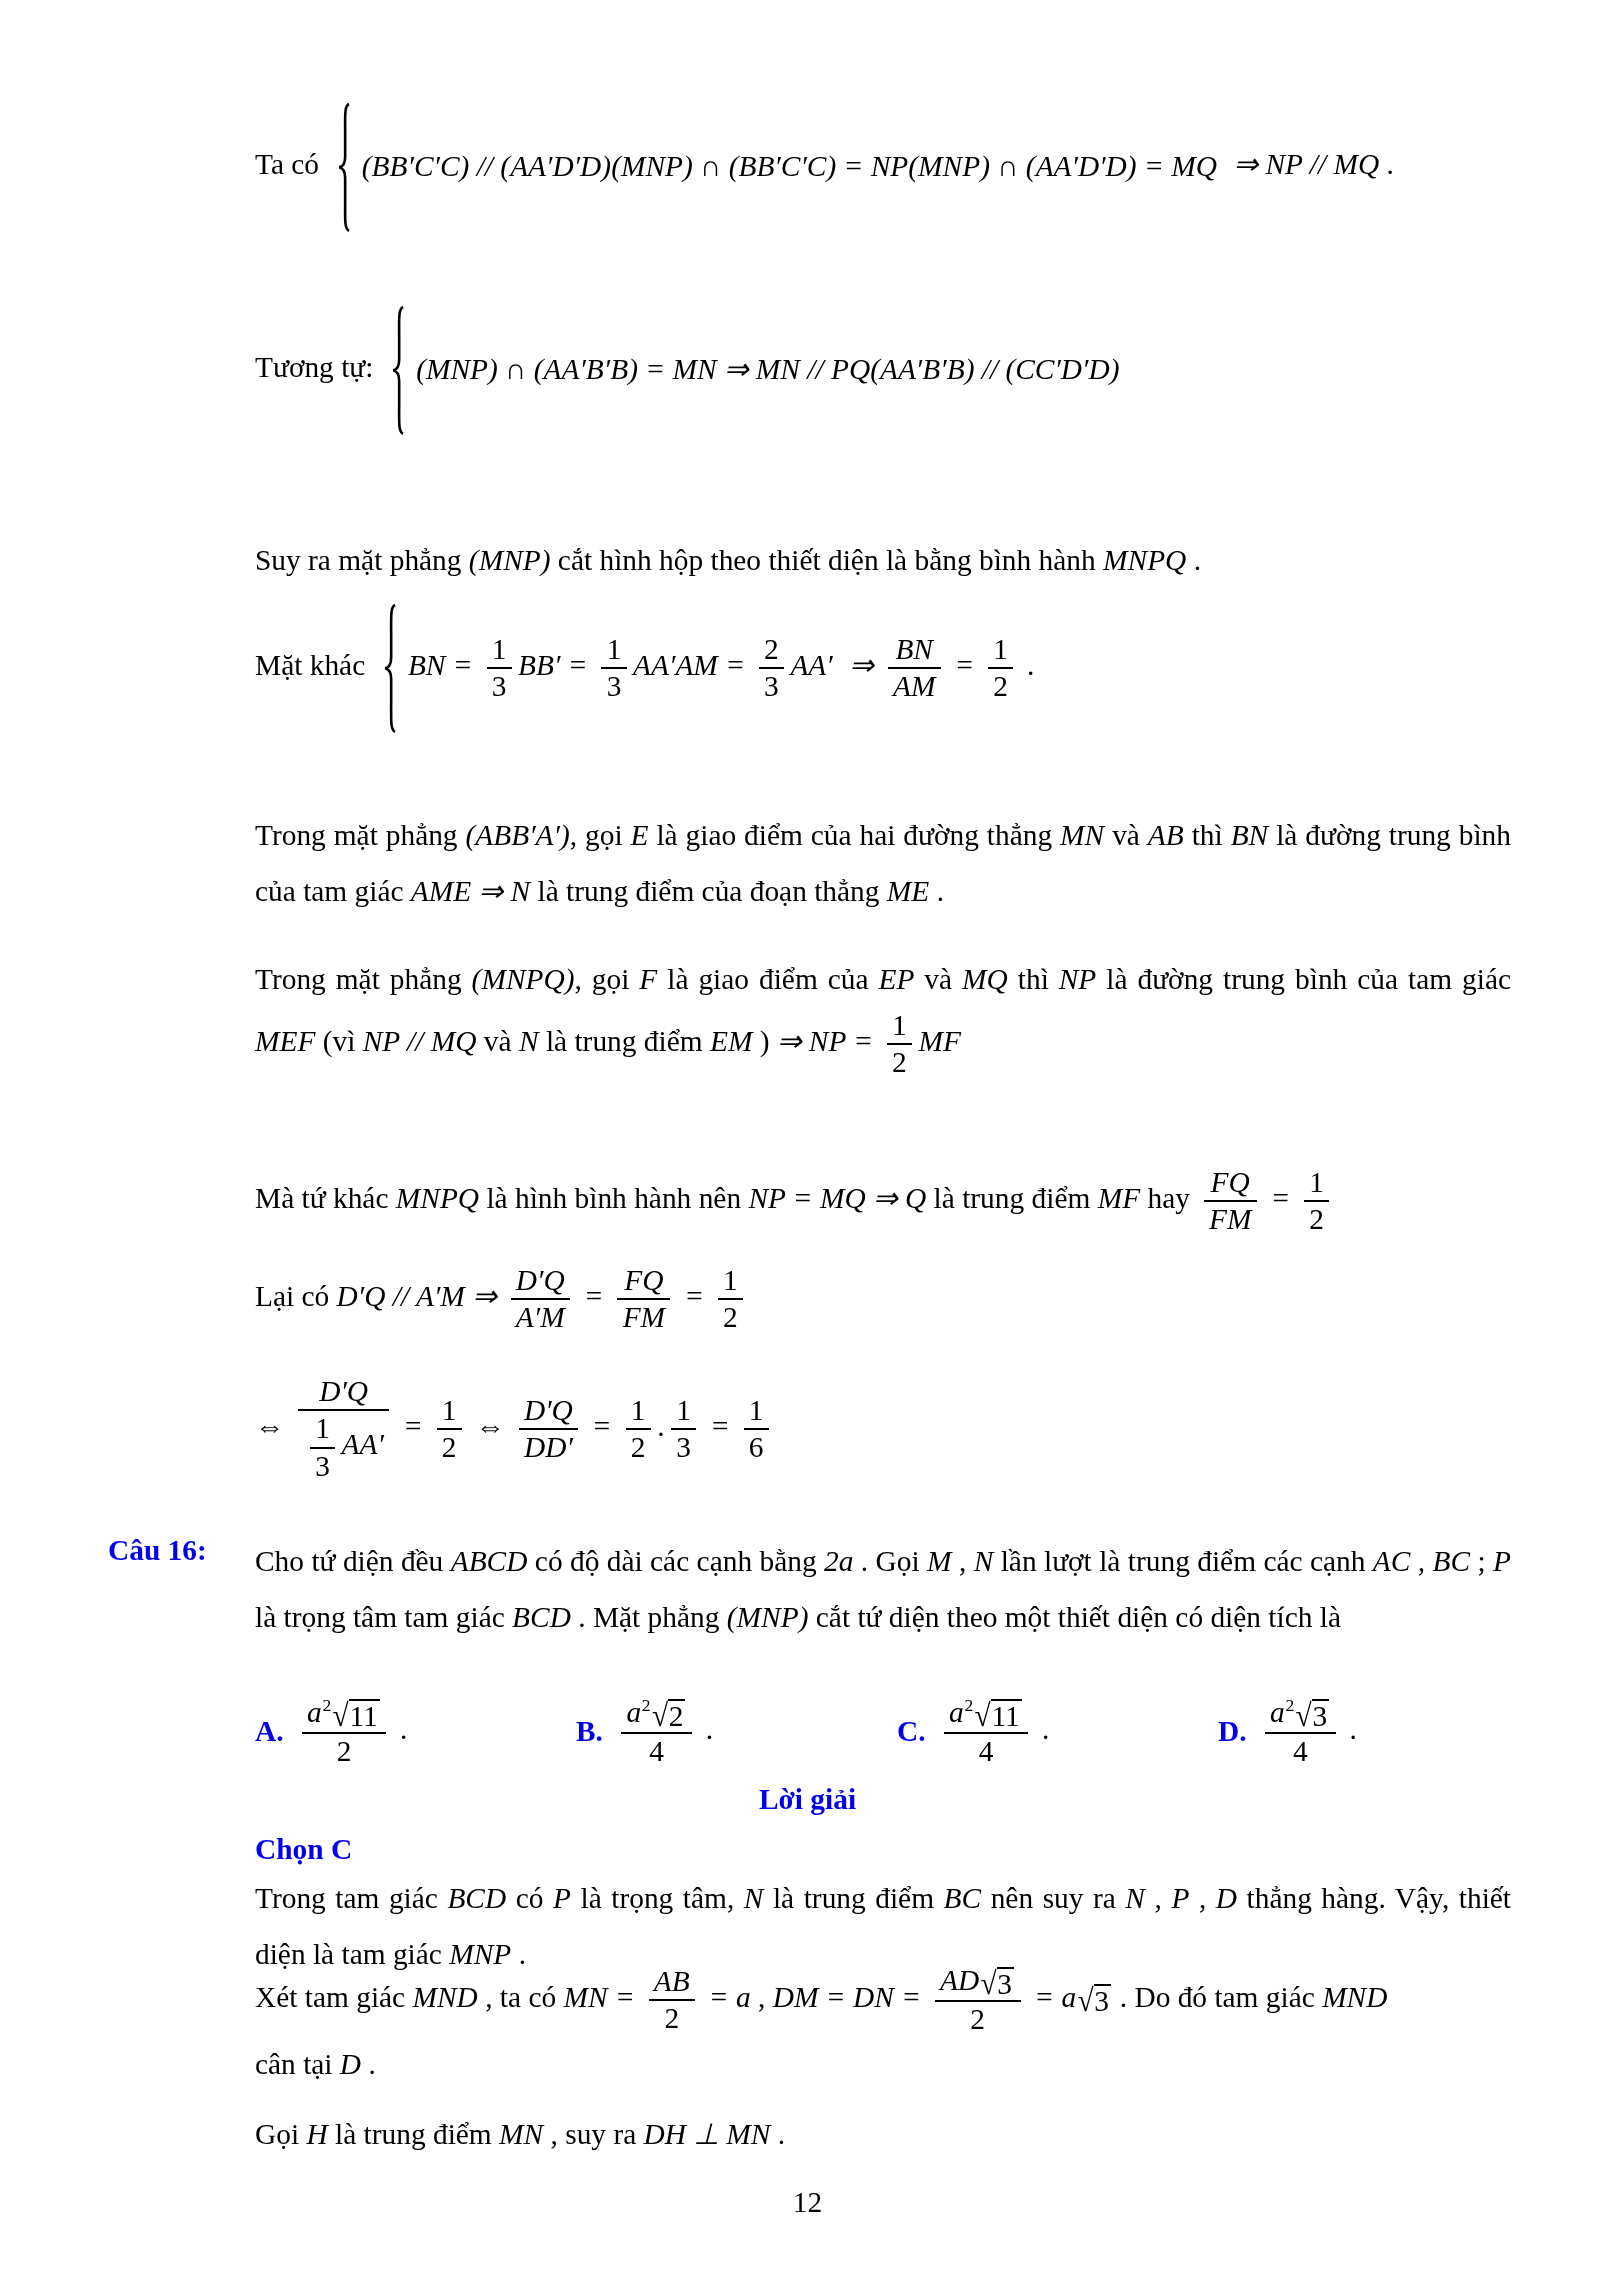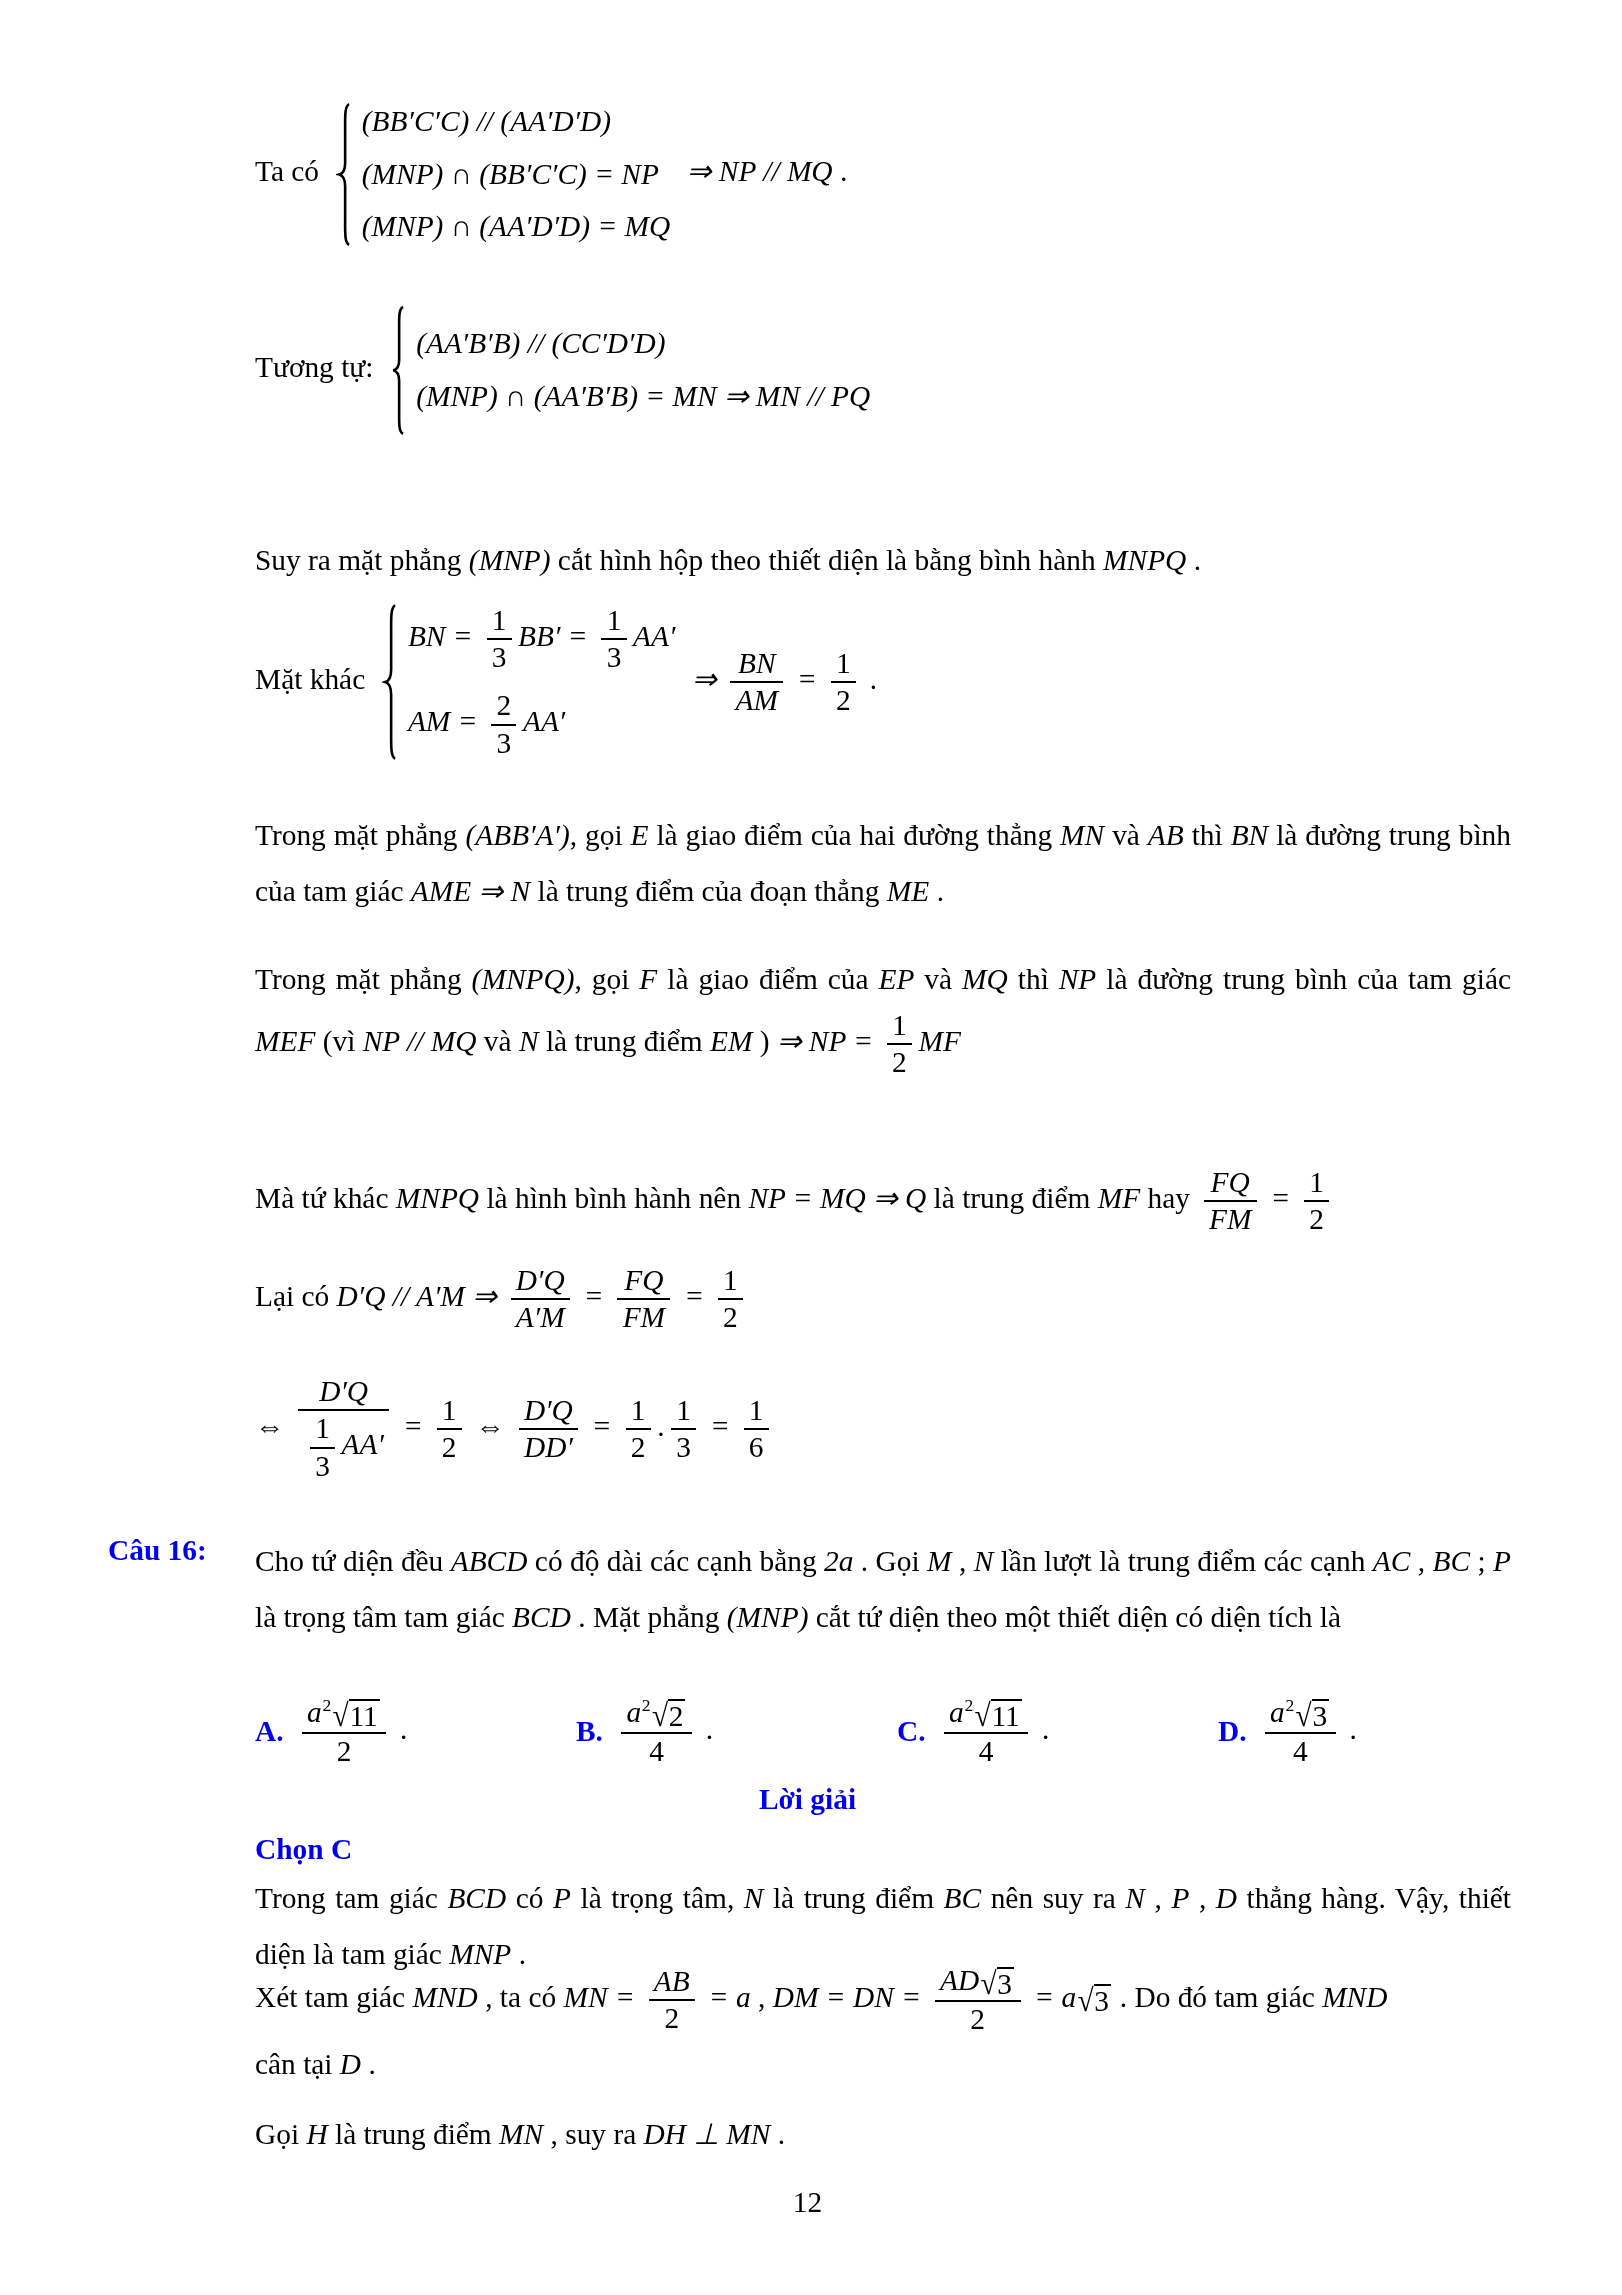--- a/index.html
+++ b/index.html
@@ -41,21 +41,21 @@
   }
   .fn { display: block; padding: 0 5.2px; }
   .fd { display: block; border-top: 2px solid #000; padding: 0 5.2px; }
   .sys {
     display: inline-flex;
     align-items: center;
     vertical-align: middle;
     margin: 0 9.2px;
     padding: 3.9px 0;
   }
-  .rows { display: inline-flex; flex-direction: column; gap: 13px; }
+  .rows { display: inline-flex; flex-direction: row; }
   .row { white-space: nowrap; line-height: 1.35; display: block; }
   .brace { align-self: stretch; margin-right: 10.5px; display: flex; }
   .brace svg { height: 100%; width: 15.7px; display: block; }
   sup.p { font-size: 60%; font-style: normal; vertical-align: super; margin-left: 0.7px; }
   .sqrt { display: inline-flex; align-items: flex-start; vertical-align: middle; margin: 0 1.3px; }
   .rad { font-style: normal; line-height: 1.05; transform: scaleY(1.08); transform-origin: top; }
   .radv { font-style: normal; line-height: 1.05; border-top: 2px solid #000; padding: 0 2px 0 0.7px; }
   .blue { color: var(--accent, #0000EE); font-weight: bold; }
   .q-label { position: absolute; left: 108px; white-space: nowrap; }
   .center { position: absolute; left: 0; width: 1615px; text-align: center; }
@@ -81,22 +81,22 @@
         </span>
       </span><span class="m"> ⇒ NP // MQ</span><span class="t"> .</span></div>
 
   <div class="line" style="top:301px"><span class="t">Tương tự: </span><span class="sys">
         <span class="brace">
           <svg viewBox="0 0 24 200" preserveAspectRatio="none" style="height:100%;width:15.7px" xmlns="http://www.w3.org/2000/svg">
             <path d="M20 3 C13 6 14 20 14 42 L14 84 C14 95 9 99 5 100 C9 101 14 105 14 116 L14 158 C14 180 13 194 20 197" fill="none" stroke="#000" stroke-width="2.6" vector-effect="non-scaling-stroke"></path>
           </svg>
         </span>
         <span class="rows">
+          <span class="row"><span class="m">(MNP) ∩ (AA′B′B) = MN ⇒ MN // PQ</span></span>
           <span class="row"><span class="m">(AA′B′B) // (CC′D′D)</span></span>
-          <span class="row"><span class="m">(MNP) ∩ (AA′B′B) = MN ⇒ MN // PQ</span></span>
         </span>
       </span></div>
 
   <div class="para" style="top:533px"><span class="t">Suy ra mặt phẳng </span><span class="m">(MNP)</span><span class="t"> cắt hình hộp theo thiết diện là bằng bình hành </span><span class="m">MNPQ</span><span class="t"> .</span></div>
 
   <div class="line" style="top:599px"><span class="t">Mặt khác </span><span class="sys">
         <span class="brace">
           <svg viewBox="0 0 24 200" preserveAspectRatio="none" style="height:100%;width:15.7px" xmlns="http://www.w3.org/2000/svg">
             <path d="M20 3 C13 6 14 20 14 42 L14 84 C14 95 9 99 5 100 C9 101 14 105 14 116 L14 158 C14 180 13 194 20 197" fill="none" stroke="#000" stroke-width="2.6" vector-effect="non-scaling-stroke"></path>
           </svg>

